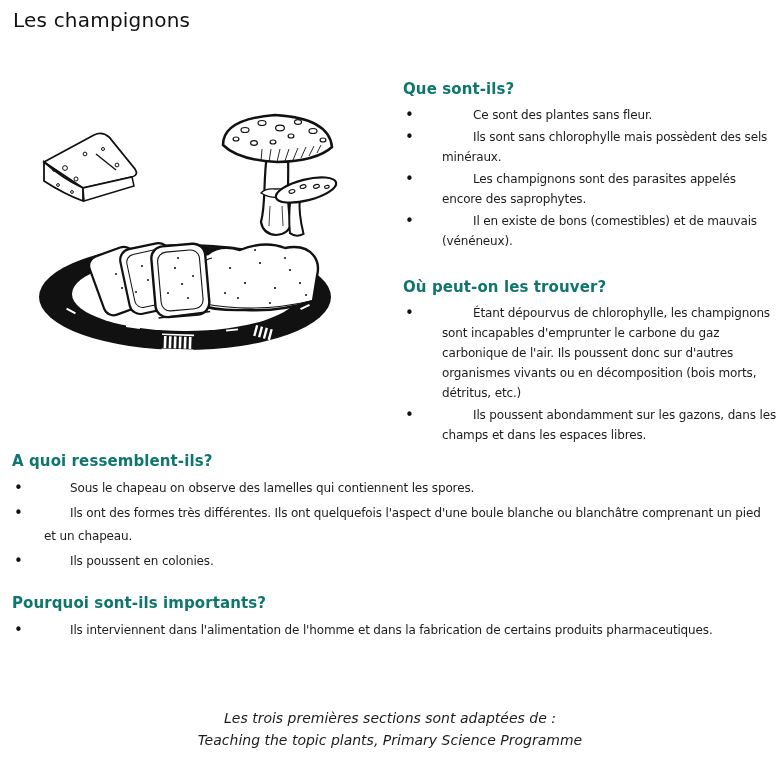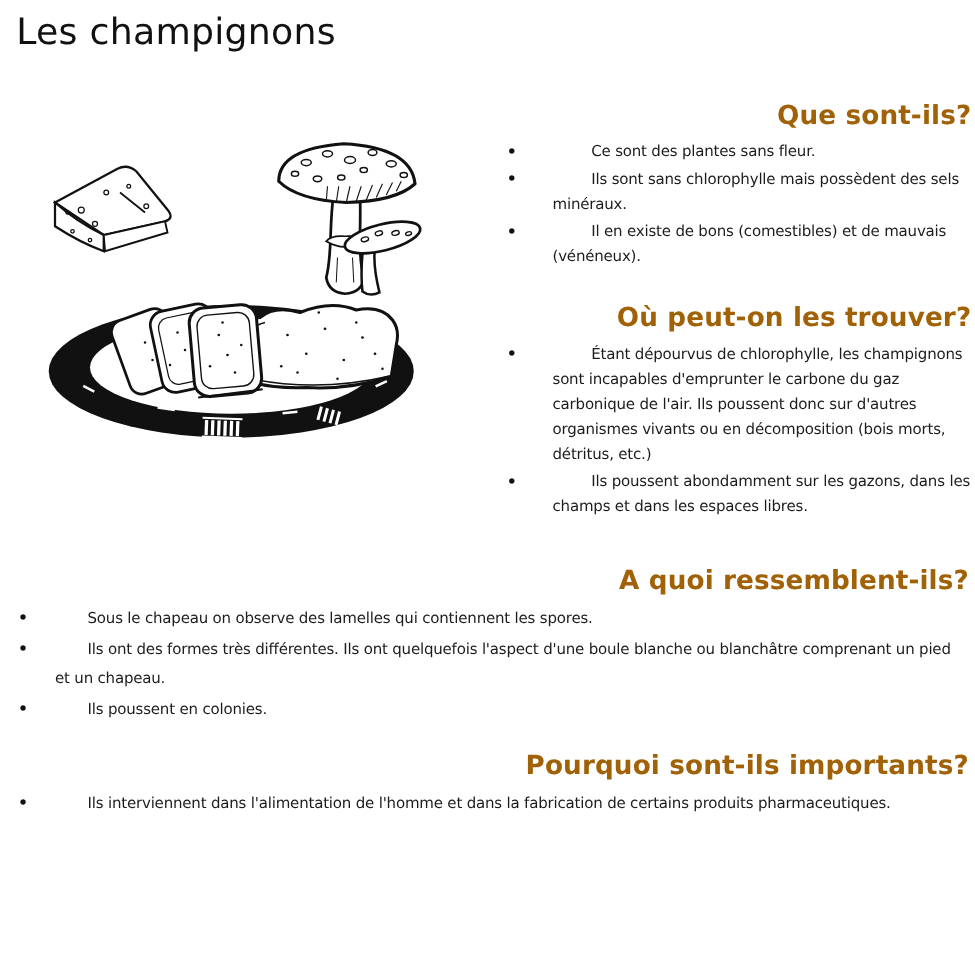--- a/index.html
+++ b/index.html
@@ -4,29 +4,29 @@
 <style>
   * { margin:0; padding:0; box-sizing:border-box; }
   html,body { background:#fff; }
   .page {
     position:relative; width:780px; height:776px; background:#ffffff;
     font-family:"DejaVu Sans","Liberation Sans",sans-serif; color:#1a1a1a;
     overflow:hidden;
   }
   .title {
     position:absolute; left:13px; top:8px;
-    font-size:29px; font-weight:400; letter-spacing:0.2px; color:#111;
+    font-size:20px; font-weight:400; letter-spacing:0.2px; color:#111;
   }
   .illustration { position:absolute; left:30px; top:98px; width:370px; height:255px; }
 
   .col-right { position:absolute; left:403px; top:80px; width:374px; }
   .sec-left  { position:absolute; left:12px;  top:452px; width:763px; }
 
   h2.sec-h {
-    font-size:21px; font-weight:700; color:#a16207; margin:0 0 7px 0; letter-spacing:0.1px;text-align:right;
+    font-size:15px; font-weight:700; color:#0f766e; margin:0 0 7px 0; letter-spacing:0.1px;
   }
   .col-right h2.sec-h.later { margin-top:27px; }
   .sec-left  h2.sec-h.later { margin-top:21px; }
 
   ul.blist { list-style:none; }
   ul.blist li {
     position:relative; font-size:12px; letter-spacing:-0.15px; color:#1c1c1c;
   }
   .col-right ul.blist li { padding-left:39px; text-indent:31px; line-height:20px; margin-bottom:2px; }
   .sec-left  ul.blist li { padding-left:32px; text-indent:26px; line-height:23px; margin-bottom:2px; }
@@ -181,20 +181,21 @@
       </g>
     </g>
   </svg>
 
   <div class="col-right">
     <section>
       <h2 class="sec-h">Que sont-ils?</h2>
       <ul class="blist">
         <li>Ce sont des plantes sans fleur.</li>
         <li>Ils sont sans chlorophylle mais possèdent des sels minéraux.</li>
+        <li>Les champignons sont des parasites appelés encore des saprophytes.</li>
         <li>Il en existe de bons (comestibles) et de mauvais (vénéneux).</li>
       </ul>
     </section>
     <section>
       <h2 class="sec-h later">Où peut-on les trouver?</h2>
       <ul class="blist">
         <li>Étant dépourvus de  chlorophylle, les champignons sont incapables d'emprunter le carbone du gaz carbonique de l'air. Ils poussent donc sur d'autres organismes vivants ou en décomposition (bois morts, détritus, etc.)</li>
         <li>Ils poussent abondamment sur les gazons, dans les champs et dans les espaces libres.</li>
       </ul>
     </section>
@@ -210,14 +211,18 @@
       </ul>
     </section>
     <section>
       <h2 class="sec-h later">Pourquoi sont-ils importants?</h2>
       <ul class="blist">
         <li>Ils interviennent dans l'alimentation de l'homme et dans la fabrication de certains produits pharmaceutiques.</li>
       </ul>
     </section>
   </div>
 
+  <div class="footer">
+    <div>Les trois premières sections sont adaptées de :</div>
+    <div>Teaching the topic plants, Primary Science Programme</div>
+  </div>
 
 </div>
 
 </body></html>

